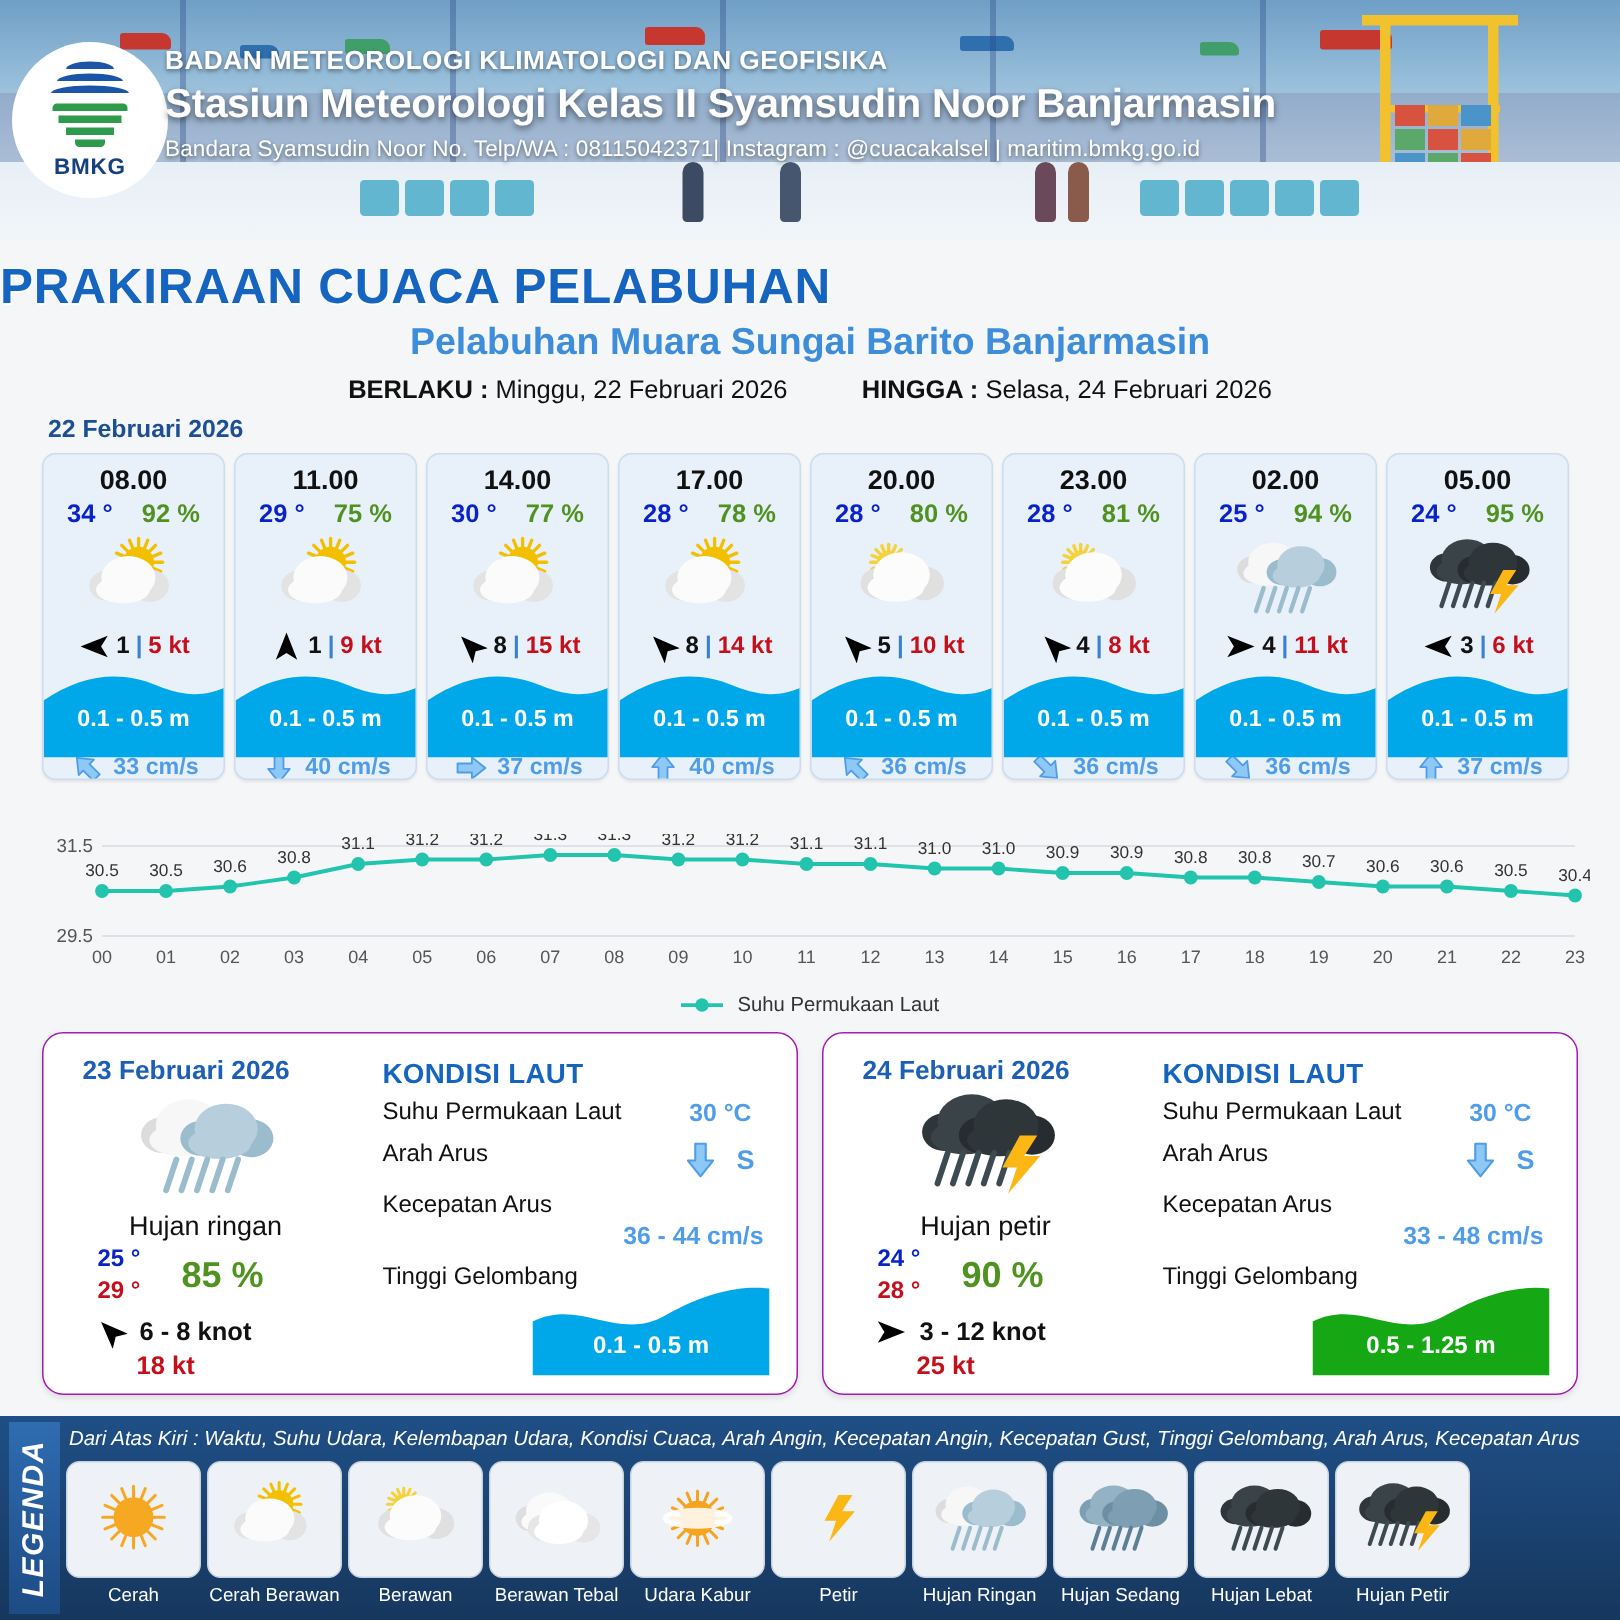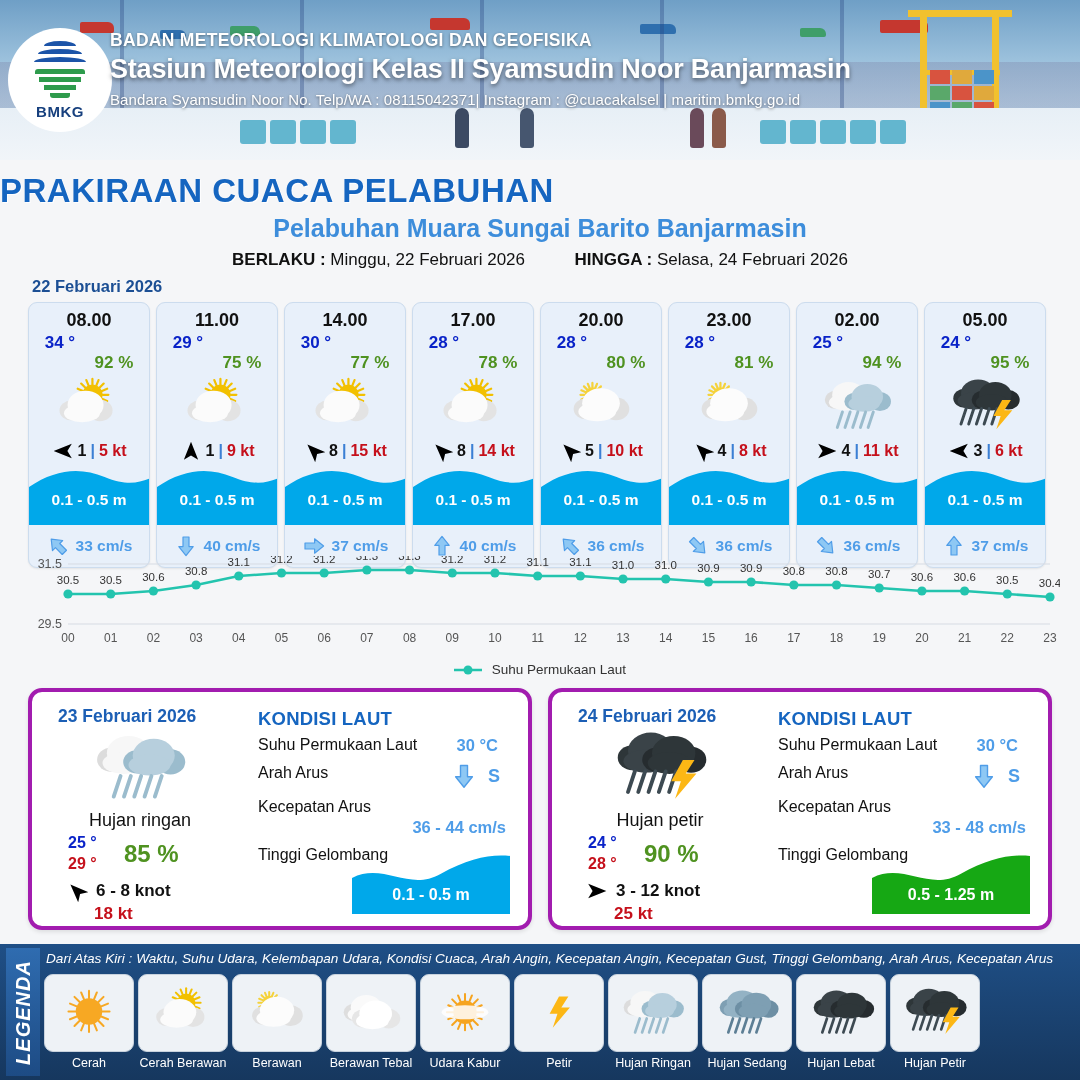--- a/index.html
+++ b/index.html
@@ -77,50 +77,50 @@
 
   
   #cards { position: absolute; left: 28px; top: 302px; width: 1024px; display: flex; gap: 6px; }
   .card {
     width: 122px; background: #e8f0fa; border: 1px solid #ccdcee; border-radius: 9px;
     overflow: hidden; position: relative; box-shadow: 0 1px 2px rgba(0,0,0,.08);
   }
   .c-time { text-align: center; font-size: 18px; font-weight: 700; color: #111; padding-top: 7px; }
   .c-vals { display: flex; justify-content: space-around; padding: 2px 6px 0; }
   .c-temp { font-size: 17px; font-weight: 700; color: #0a23c8; }
-  .c-hum { font-size: 17px; font-weight: 700; color: #4f9220; margin-top: 20px; }
+  .c-hum { font-size: 17px; font-weight: 700; color: #4f9220; }
   .c-icon { height: 62px; display: flex; align-items: center; justify-content: center; margin-top: 2px; }
   .c-wind { display: flex; align-items: center; justify-content: center; gap: 4px; height: 28px; }
   .c-wind .deg { font-size: 16px; font-weight: 700; color: #111; }
   .c-wind .bar { color: #3b7fd4; font-weight: 700; font-size: 16px; }
   .c-wind .kt { font-size: 16px; font-weight: 700; color: #c5101b; }
   .c-wave { position: relative; height: 60px; }
   .c-wave svg { position: absolute; left: 0; top: 0; }
   .c-wave .wtext {
     position: absolute; left: 0; right: 0; top: 26px; text-align: center;
     font-size: 15.5px; font-weight: 700; color: #fff;
   }
-  .c-cur { display: flex; align-items: center; justify-content: center; gap: 6px; height: 42px; }
+  .c-cur { display: flex; align-items: center; justify-content: center; gap: 6px; height: 14px; }
   .c-cur .cv { font-size: 15.5px; font-weight: 700; color: #4f9de8; }
 
   
   #chart-box {
     position: absolute; left: 20px; top: 556px; width: 1040px; height: 100px;
   }
   #chart-svg { position: absolute; left: 0; top: 0; }
   #chart-legend {
     position: absolute; left: 0; top: 662px; width: 1080px; text-align: center;
     font-size: 13.5px; color: #333;
   }
   .legend-marker { display: inline-block; vertical-align: middle; margin-right: 6px; }
 
   
   .day-panel {
     position: absolute; top: 688px; width: 504px; height: 242px;
-    background: #fff; border: 4px solid #a21caf; border-radius: 14px;
+    background: #fff; border: 1px solid #a21caf; border-radius: 14px;
     box-shadow: 0 2px 4px rgba(0,0,0,.10);
   }
   #panel-23 { left: 28px; }
   #panel-24 { left: 548px; }
   .dp-date { position: absolute; left: 26px; top: 14px; font-size: 17.5px; font-weight: 700; color: #1c5fb5; }
   .dp-icon { position: absolute; left: 48px; top: 36px; width: 120px; height: 80px; }
   .dp-cond { position: absolute; left: 8px; top: 118px; width: 200px; text-align: center; font-size: 18px; color: #111; }
   .dp-temps { position: absolute; left: 36px; top: 142px; }
   .dp-tmin { font-size: 16px; font-weight: 700; color: #0a23c8; }
   .dp-tmax { font-size: 16px; font-weight: 700; color: #c5101b; margin-top: 3px; }

